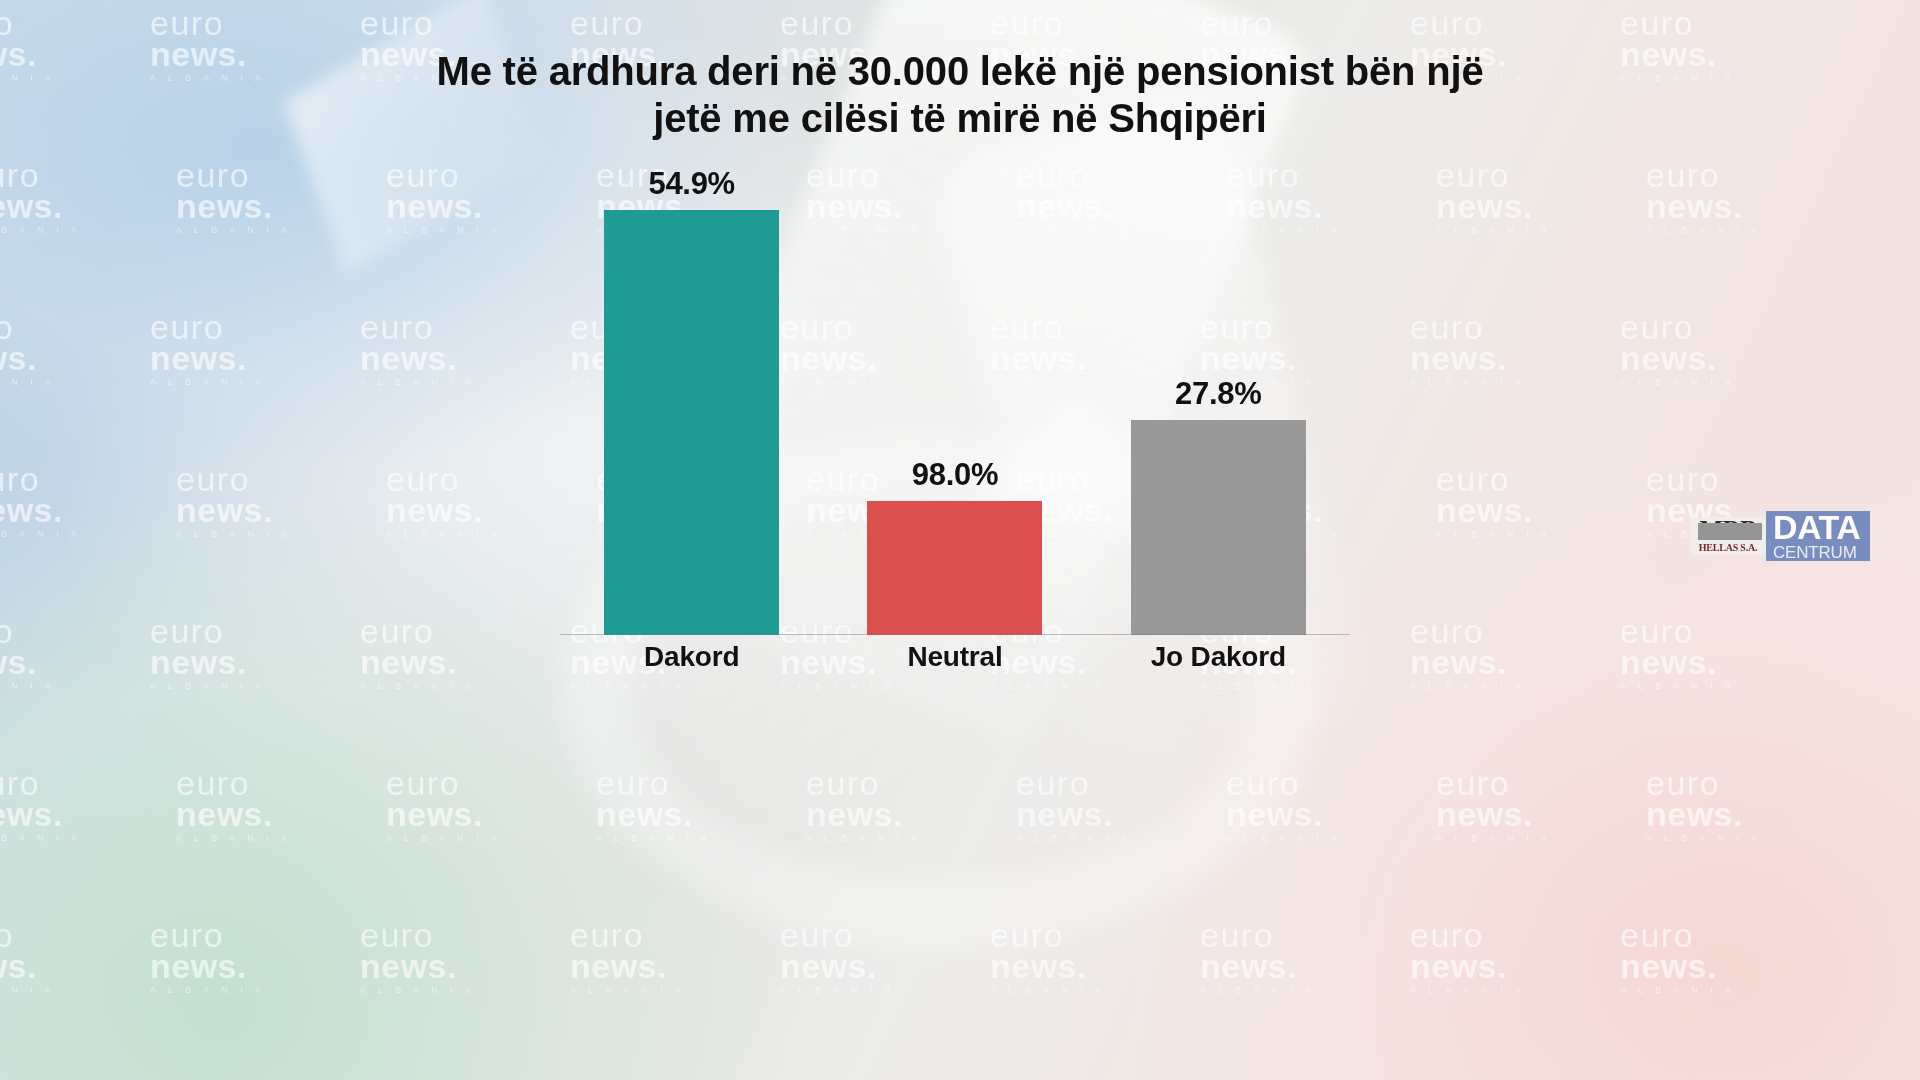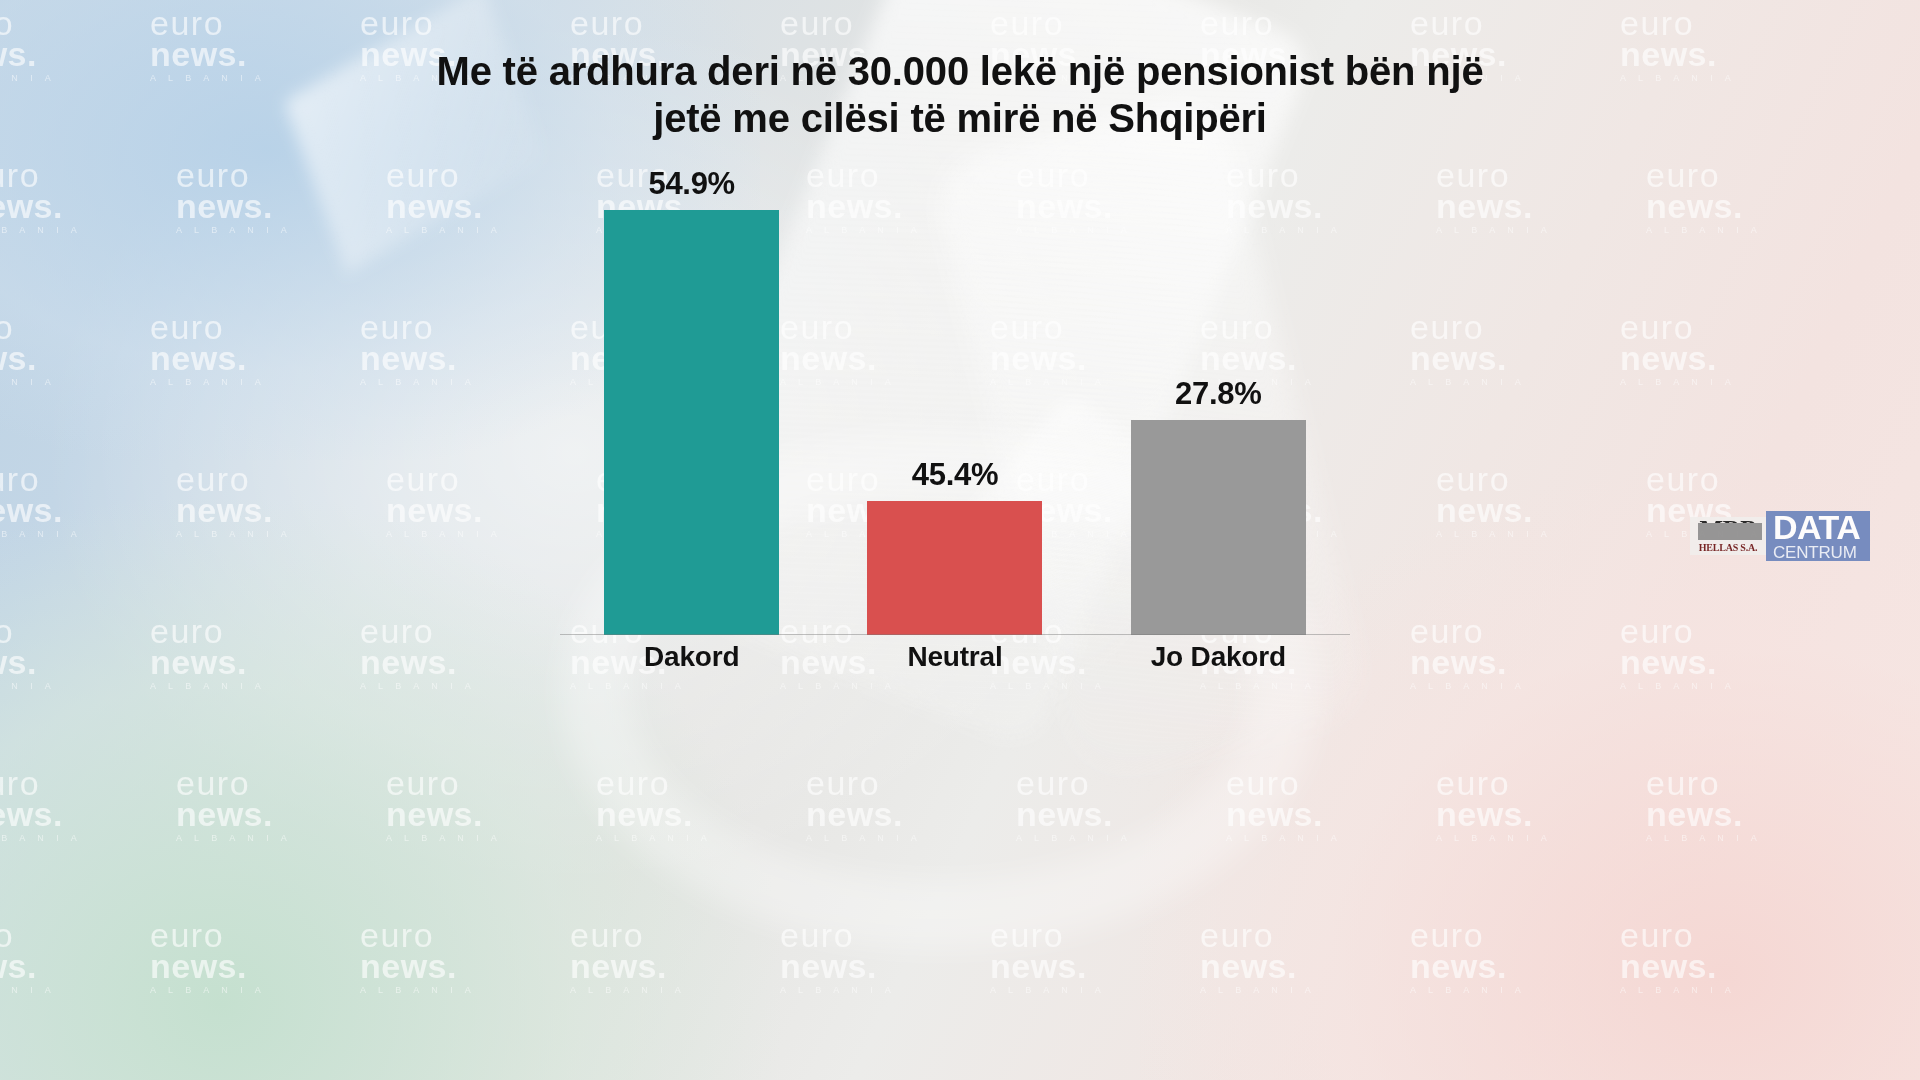--- a/index.html
+++ b/index.html
@@ -606,21 +606,21 @@
   <div class="chart">
     <div class="plot" id="plot">
         <div class="col">
           <div class="bar-wrap">
             <div class="bar-value">54.9%</div>
             <div class="bar" style="height: 425.475px; background: rgb(31, 155, 149);"></div>
           </div>
         </div>
         <div class="col">
           <div class="bar-wrap">
-            <div class="bar-value">45.4%</div>
+            <div class="bar-value">98.0%</div>
             <div class="bar" style="height: 134.075px; background: rgb(217, 80, 79);"></div>
           </div>
         </div>
         <div class="col">
           <div class="bar-wrap">
             <div class="bar-value">27.8%</div>
             <div class="bar" style="height: 215.45px; background: rgb(153, 153, 153);"></div>
           </div>
         </div>
       </div>

